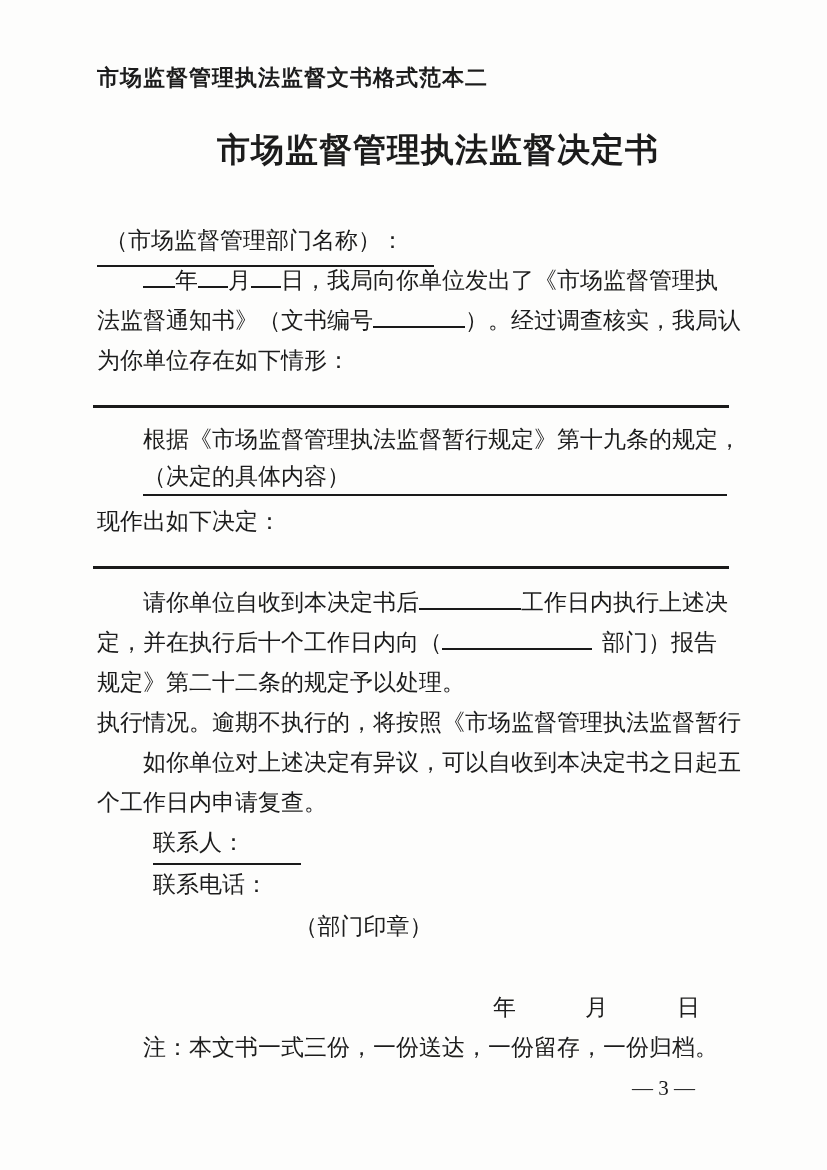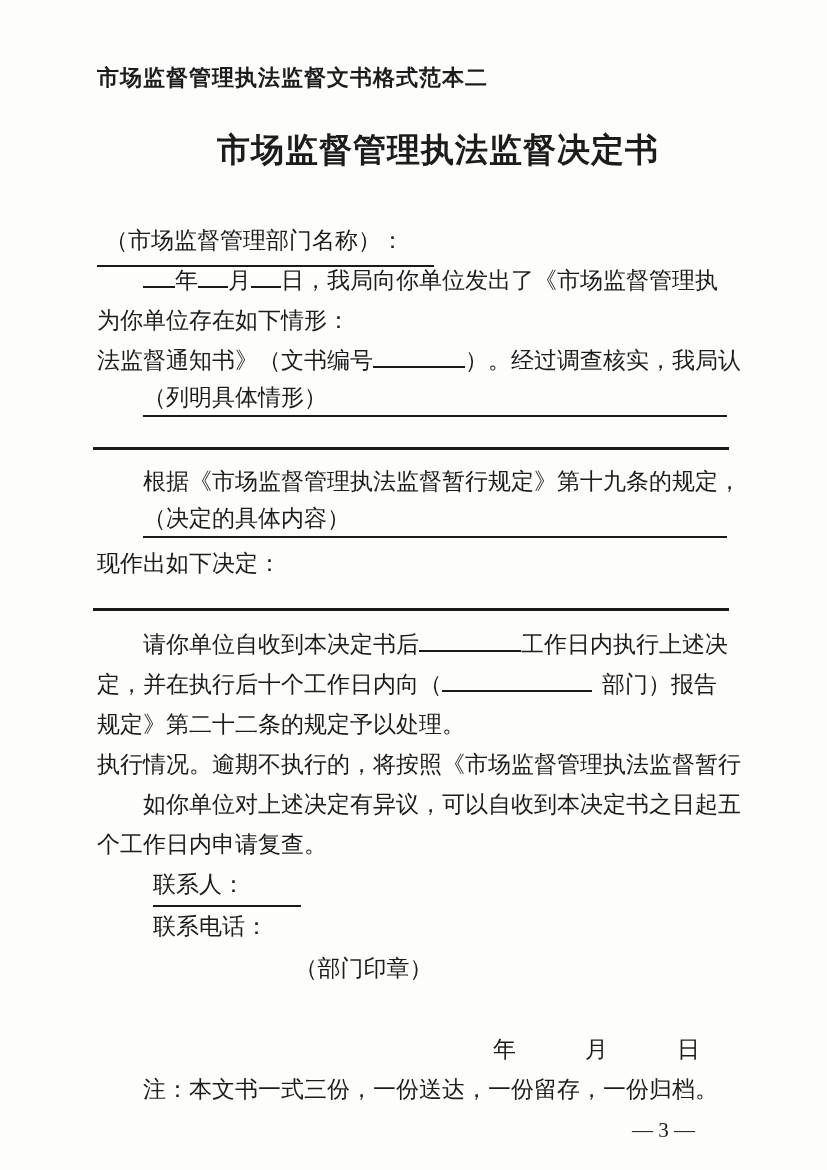--- a/index.html
+++ b/index.html
@@ -98,25 +98,24 @@
     <div class="format-label">市场监督管理执法监督文书格式范本二</div>
 
     <div class="doc-title">市场监督管理执法监督决定书</div>
 
     <div class="body-block">
 
       <div class="line"><span class="u">（市场监督管理部门名称）：</span></div>
 
       <div class="line indent"><span class="blank w32"></span><span>年</span><span class="blank w30"></span><span>月</span><span class="blank w30"></span><span>日</span><span>，我局向你单位发出了《市场监督管理执</span></div>
 
+      <div class="line"><span>法监督通知书》（文书编号</span><span class="blank w92"></span><span>）。经过调查核实，我局认</span></div>
+
       <div class="line">为你单位存在如下情形：</div>
 
-      <div class="line"><span>法监督通知书》（文书编号</span><span class="blank w92"></span><span>）。经过调查核实，我局认</span></div>
-
-      <div class="line filled"><span>（列明具体情形）</span></div>
 
       <div class="rule rule-a"></div>
 
       <div class="line indent">根据《市场监督管理执法监督暂行规定》第十九条的规定，</div>
 
       <div class="line filled"><span>（决定的具体内容）</span></div>
 
       <div class="line">现作出如下决定：</div>
 
       <div class="rule rule-b"></div>

